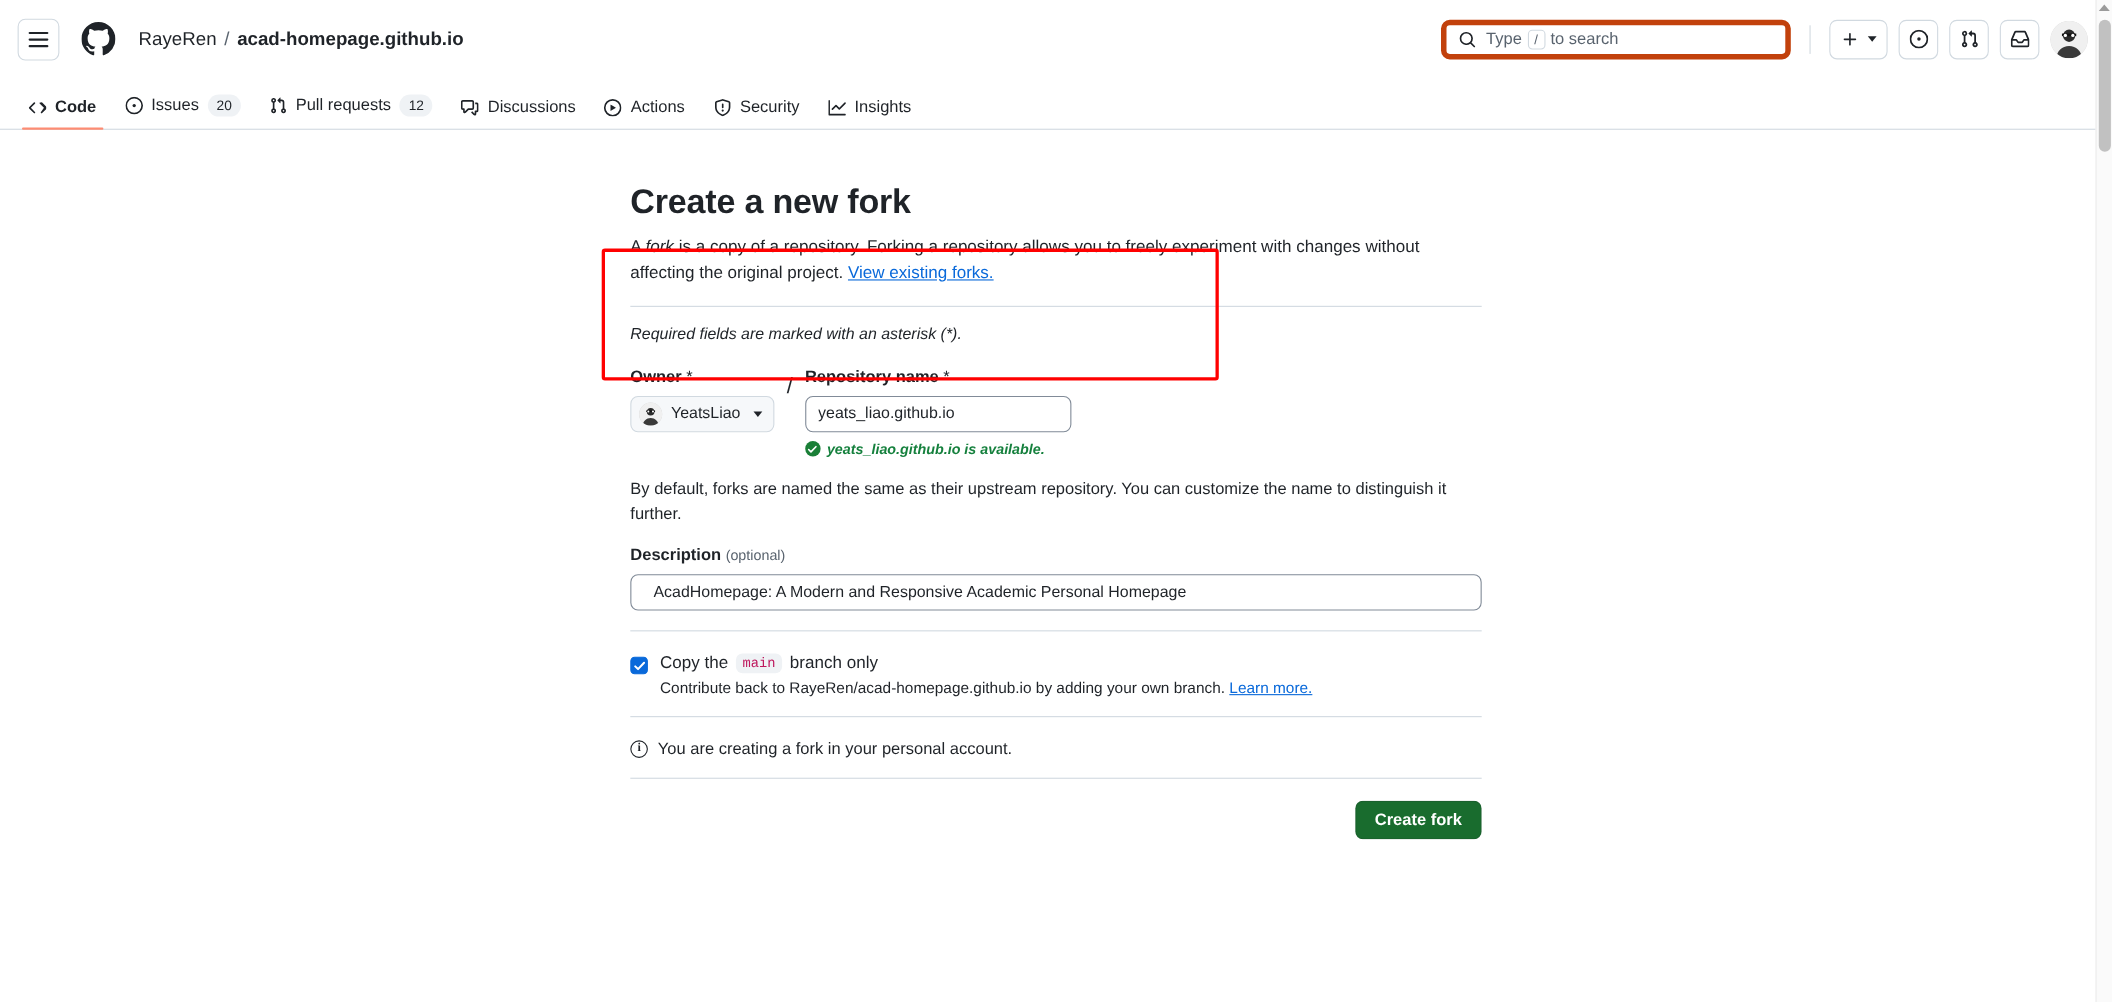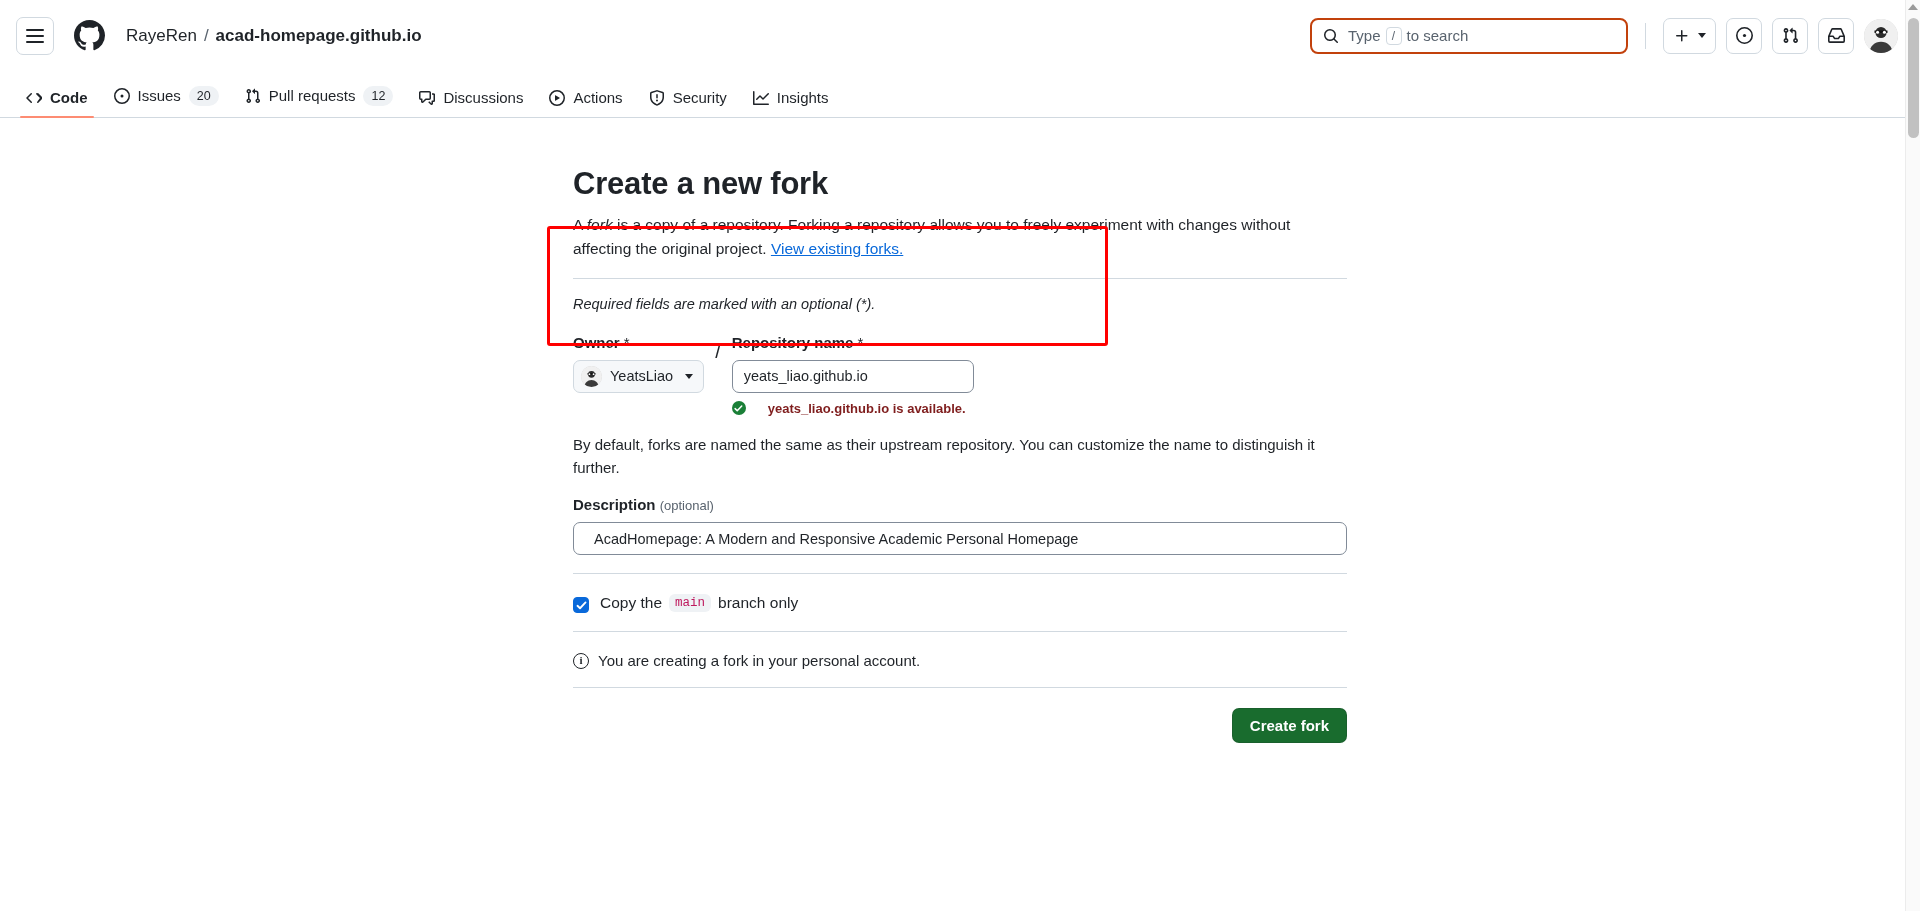--- a/index.html
+++ b/index.html
@@ -44,21 +44,21 @@
   .breadcrumb .owner { color: #1f2328; font-weight: 400; }
   .breadcrumb .sep { color: #59636e; }
   .breadcrumb .repo { color: #1f2328; font-weight: 700; }
 
   .header-right {
     margin-left: auto;
     display: flex; align-items: center; gap: 10px;
   }
   .searchbox {
     width: 318px; height: 36px;
-    border: 2px solid #c2410c;
+    border: 5px solid #c2410c;
     border-radius: 8px;
     display: flex; align-items: center;
     padding: 0 11px;
     gap: 9px;
     background: #fff;
     cursor: text;
   }
   .searchbox .ph { font-size: 15px; color: #59636e; display: flex; align-items: center; gap: 5px; }
   .slash-key {
     display: inline-flex; align-items: center; justify-content: center;
@@ -225,23 +225,24 @@
     padding: 0 11px;
     font-size: 14.5px;
     font-family: "Liberation Sans", sans-serif;
     color: #1f2328;
     background: #fff;
     outline: none;
   }
   .avail {
     margin-top: 8px;
     font-size: 13px;
-    color: #7f1d1d;
-    display: flex; align-items: center; gap: 22px;
+    color: #15803d;
+    display: flex; align-items: center; gap: 6px;
     font-weight: 600;
+    font-style: italic;
   }
   .check-circle {
     width: 14px; height: 14px; border-radius: 50%;
     background: #1a7f37;
     display: inline-flex; align-items: center; justify-content: center;
     flex: 0 0 auto;
   }
 
   .helper {
     font-size: 15px;
@@ -524,21 +525,21 @@
   <div class="redbox"></div>
 
   <h1 class="title">Create a new fork</h1>
 
   <p class="lead">
     <span>A </span><em>fork</em><span> is a copy of a repository. Forking a repository allows you to freely experiment with changes without affecting the original project. </span><a class="link ul" href="#">View existing forks.</a>
   </p>
 
   <hr class="rule">
 
-  <p class="req-note">Required fields are marked with an optional (*).</p>
+  <p class="req-note">Required fields are marked with an asterisk (*).</p>
 
   <div class="field-row">
 
     <div>
       <span class="field-label">
         <span>Owner</span>
         <span class="ast">*</span>
       </span>
       <div class="owner-select">
         <span class="mini-avatar">
@@ -592,20 +593,24 @@
       <svg width="11" height="11" viewBox="0 0 12 12" aria-hidden="true">
         <path d="M1.6 6.3 4.4 9l6-6.3" stroke="#fff" stroke-width="2" fill="none" stroke-linecap="round" stroke-linejoin="round"></path>
       </svg>
     </span>
     <div>
       <div class="cb-main">
         <span>Copy the</span>
         <code class="branch">main</code>
         <span>branch only</span>
       </div>
+      <div class="cb-sub">
+        <span>Contribute back to RayeRen/acad-homepage.github.io by adding your own branch.</span>
+        <a class="link ul" href="#">Learn more.</a>
+      </div>
     </div>
   </div>
 
   <hr class="rule" style="margin-top:18px;">
 
   <div class="info-row">
     <span class="info-icon">i</span>
     <span>You are creating a fork in your personal account.</span>
   </div>
 

